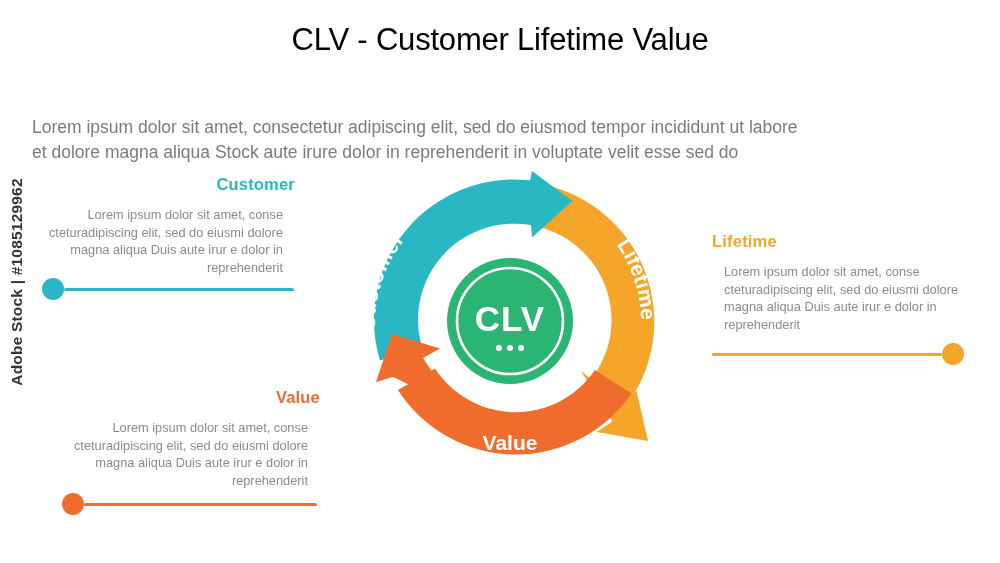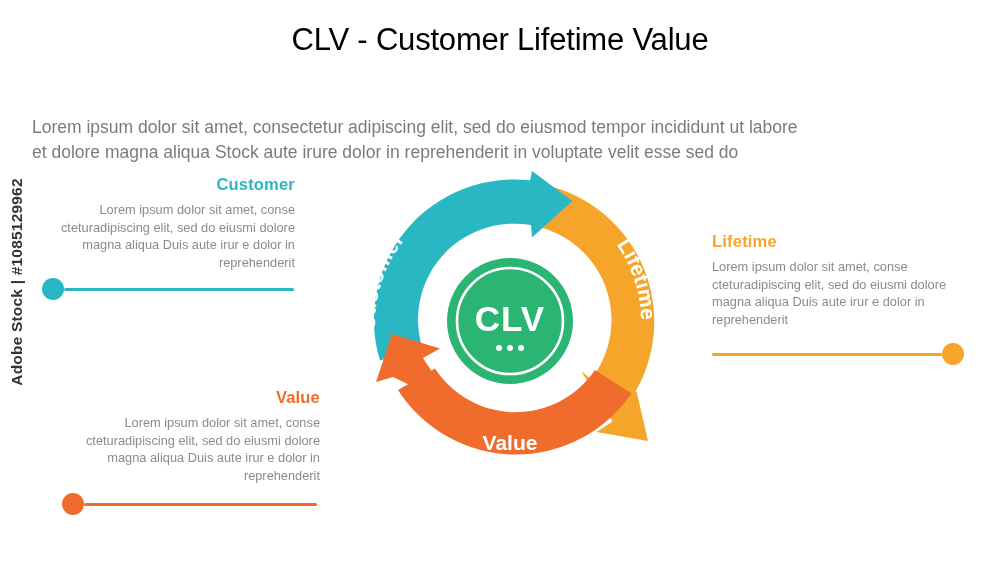--- a/index.html
+++ b/index.html
@@ -52,21 +52,21 @@
 
   
   .block{position:absolute;}
   .block h3{
     margin:0 0 7px 0;
     font-size:16.5px;
     font-weight:bold;
     letter-spacing:.2px;
   }
   .block p{
-    margin:0;
+    margin:12px;
     font-size:12.8px;
     line-height:17.5px;
     color:#8b8b8b;
   }
   .block.right-align{text-align:right;}
   .block.left-align{text-align:left;}
 
   #block-customer{left:20px;top:175px;width:275px;}
   #block-customer h3{color:#2ab7c4;}
   #block-value{left:45px;top:388px;width:275px;}

